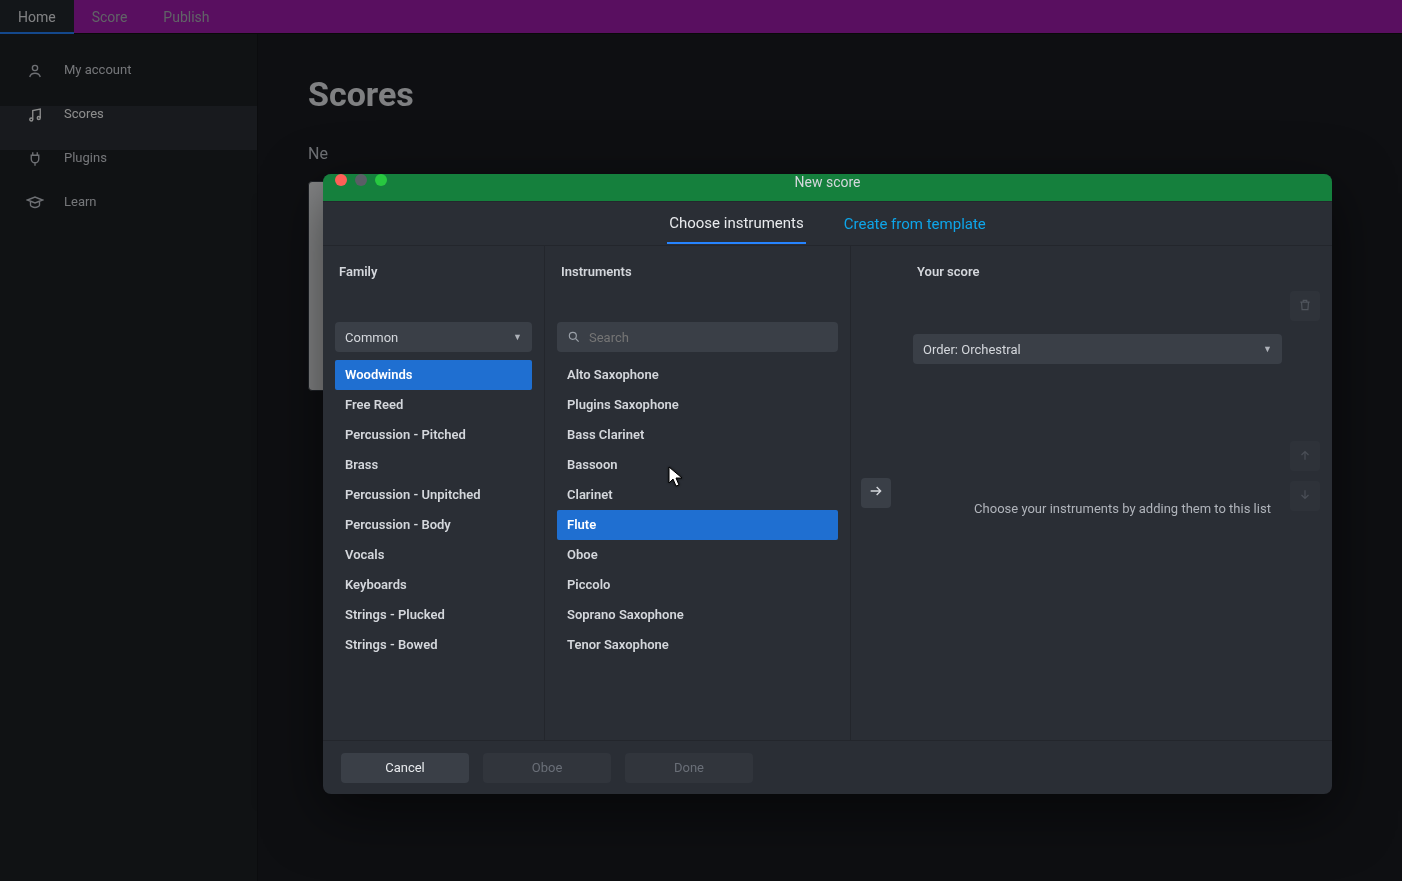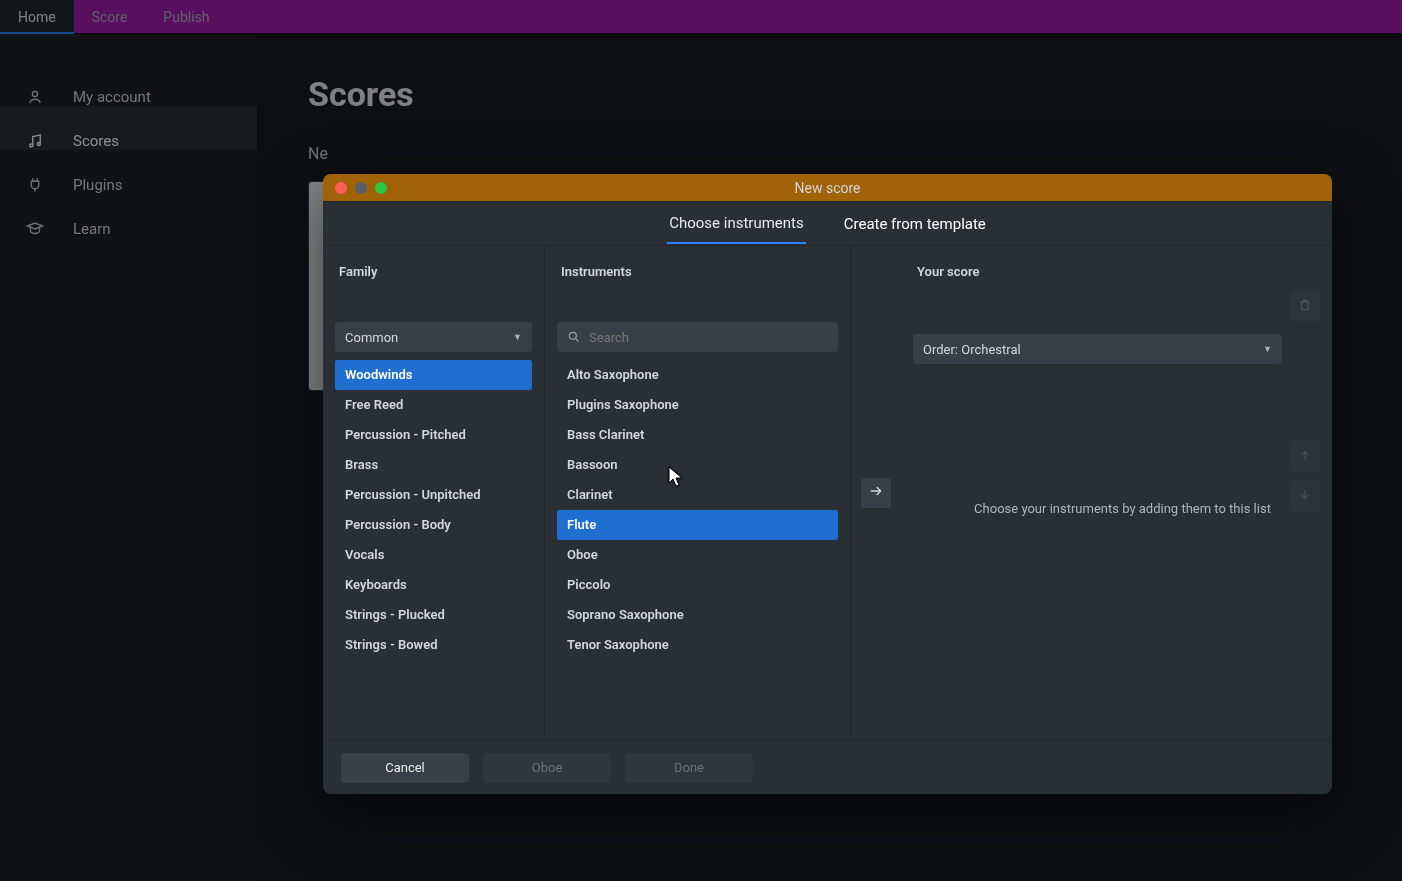--- a/index.html
+++ b/index.html
@@ -6,45 +6,45 @@
   html, body { width: 1402px; height: 881px; background: #1a1d22; color: #c9cdd4; overflow: hidden; }
 
   
   .topbar { height: 34px; background: #a21caf; display: flex; align-items: center; border-bottom: 1px solid #111; }
   .topbar .tab { padding: 0 18px; height: 34px; line-height: 34px; font-size: 14px; color: #b0b4bb; cursor: pointer; }
   .topbar .tab.active { color: #e8eaed; border-bottom: 2px solid #2684ff; background: #24282e; }
 
   
   .body-wrap { display: flex; height: calc(881px - 34px); }
   .sidebar { width: 258px; background: #1e2126; border-right: 1px solid #15171b; padding-top: 28px; }
-  .side-item { display: flex; align-items: flex-end; gap: 29px; height: 44px; padding: 0 26px; font-size: 15px; color: #d4d7dc; cursor: pointer; }
+  .side-item { display: flex; align-items: flex-start; gap: 20px; height: 44px; padding: 0 26px; font-size: 13px; color: #d4d7dc; cursor: pointer; }
   .side-item.active { background: #2c3138; color: #fff; }
   .side-item .icon { width: 18px; height: 18px; display: inline-flex; align-items: center; justify-content: center; color: #c9cdd4; }
   .side-item.active .icon { color: #fff; }
   .side-item .label { flex: 1; }
 
   
   .main { flex: 1; padding: 40px 50px; position: relative; }
   .page-title { font-size: 34px; font-weight: 700; color: #e8eaed; margin-bottom: 30px; }
   .section-label { font-size: 16px; color: #c9cdd4; }
   .thumbnail { margin-top: 18px; width: 170px; height: 210px; background: #f3f4f6; border-radius: 4px; border: 1px solid #3a3f47; }
 
   
   .modal-backdrop { position: fixed; left: 0; top: 0; right: 0; bottom: 0; background: rgba(0,0,0,0.45); }
   .modal { position: absolute; left: 323px; top: 174px; width: 1009px; height: 620px; background: #2a2e35; border-radius: 8px; box-shadow: 0 18px 60px rgba(0,0,0,0.55); overflow: hidden; display: flex; flex-direction: column; }
-  .modal-titlebar { height: 28px; background: #a16207; border-bottom: 1px solid #24272d; display: flex; align-items: center; padding: 0 12px; position: relative; }
+  .modal-titlebar { height: 28px; background: #15803d; border-bottom: 1px solid #24272d; display: flex; align-items: flex-start; padding: 0 12px; position: relative; }
   .traffic { display: flex; gap: 8px; }
   .traffic span { width: 12px; height: 12px; border-radius: 50%; display: inline-block; }
   .t-close { background: #ff5f57; }
   .t-min  { background: #5a5e66; }
   .t-max  { background: #28c840; }
   .modal-title { position: absolute; left: 0; right: 0; text-align: center; font-size: 14px; color: #d4d7dc; }
 
   .modal-tabs { height: 44px; display: flex; align-items: center; justify-content: center; gap: 36px; border-bottom: 1px solid #23262c; }
-  .modal-tabs .mtab { font-size: 15px; color: #ffffff; padding: 10px 2px; cursor: pointer; }
+  .modal-tabs .mtab { font-size: 15px; color: #0ea5e9; padding: 10px 2px; cursor: pointer; }
   .modal-tabs .mtab.active { color: #e8eaed; border-bottom: 2px solid #2684ff; }
 
   .modal-body { flex: 1; display: flex; }
   .col { padding: 18px 12px 12px 12px; }
   .col-family  { width: 222px; border-right: 1px solid #23262c; }
   .col-instr   { width: 306px; border-right: 1px solid #23262c; position: relative; }
   .col-arrow   { width: 50px; display: flex; align-items: center; justify-content: center; }
   .col-score   { flex: 1; position: relative; }
 
   .col h4 { font-size: 13px; font-weight: 600; color: #d4d7dc; margin: 0 0 12px 4px; }

